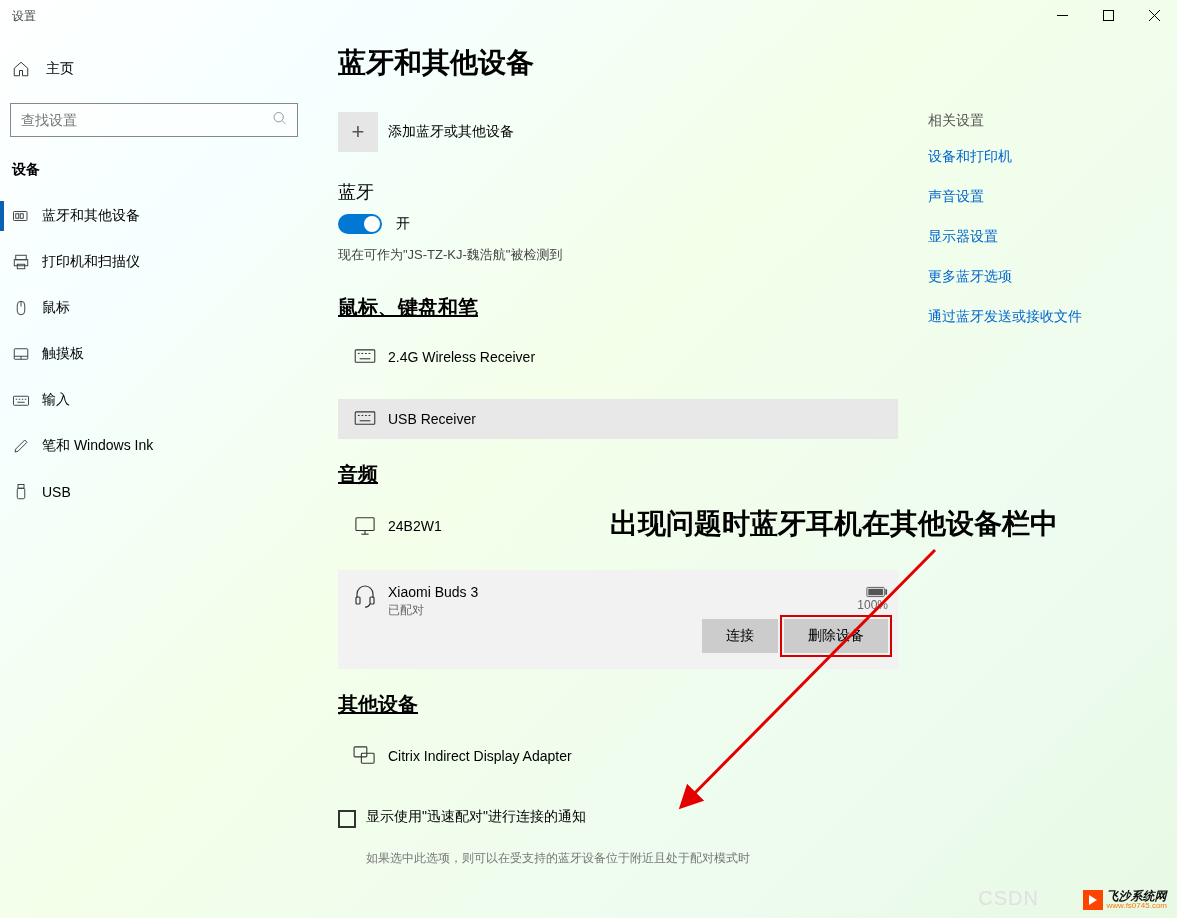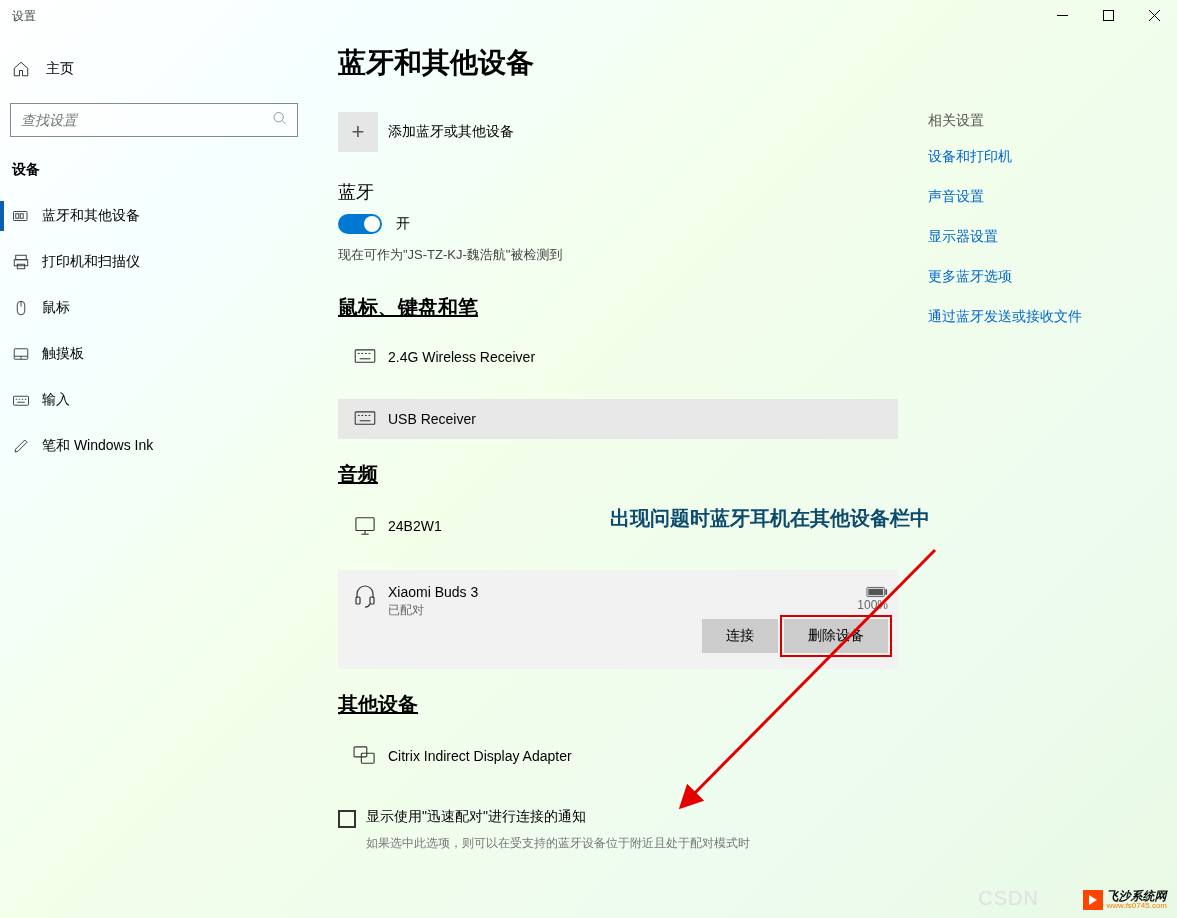--- a/index.html
+++ b/index.html
@@ -13,21 +13,21 @@
   .titlebar .title { padding-left: 12px; font-size: 12px; color: #444; }
   .win-controls { position: absolute; right: 0; top: 0; display: flex; }
   .win-btn { width: 46px; height: 32px; display: flex; align-items: center; justify-content: center; cursor: pointer; }
   .win-btn svg { width: 11px; height: 11px; stroke: #000; fill: none; stroke-width: 1; }
 
   .sidebar { position: absolute; left: 0; top: 32px; width: 308px; bottom: 0; padding-top: 20px; }
   .home { display: flex; align-items: flex-start; padding: 8px 12px; margin-bottom: 14px; cursor: pointer; }
   .home svg { width: 18px; height: 18px; margin-right: 16px; stroke: #333; fill: none; stroke-width: 1.3; }
 
   .search-wrap { margin: 0 10px 24px 10px; position: relative; }
-  .search-input { width: 100%; height: 34px; border: 1px solid #888; background: rgba(255,255,255,.55); padding: 0 34px 0 10px; font-size: 14px; outline: none; font-style: italic; }
+  .search-input { width: 100%; height: 34px; border: 1px solid #888; background: rgba(255,255,255,.55); padding: 0 34px 0 10px; font-size: 14px; outline: none; }
   .search-icon { position: absolute; right: 10px; top: 50%; transform: translateY(-50%); }
   .search-icon svg { width: 16px; height: 16px; stroke: #666; fill: none; }
 
   .group-label { padding: 0 12px 14px 12px; font-size: 14px; font-weight: 600; }
   .nav-item { display: flex; align-items: center; padding: 14px 12px; cursor: pointer; position: relative; }
   .nav-item.active::before { content:""; position:absolute; left:0; top:8px; bottom:8px; width:4px; background:#0a61b3; }
   .nav-item .ico { width: 30px; display:flex; align-items:center; }
   .nav-item .ico svg { width: 18px; height: 18px; stroke:#333; fill:none; stroke-width:1.2; }
 
   .main { position: absolute; left: 308px; top: 32px; right: 0; bottom: 0; padding: 12px 30px 0 30px; overflow: hidden; }
@@ -59,27 +59,27 @@
   .device.expanded .battery { text-align:right; font-size:12px; color:#666; }
   .device.expanded .battery svg { display:inline-block; vertical-align:middle; }
   .sub-status { font-size:12px; color:#666; margin-top:2px; }
   .act-row { display:flex; justify-content:flex-end; gap:6px; }
   .act-btn { padding:8px 24px; background:#ccc; border:none; font-size:14px; cursor:pointer; }
   .act-btn.delete-hi { outline:2px solid #d40000; outline-offset:2px; }
 
   .right-heading { font-size:14px; color:#555; margin-bottom:18px; }
   .right-link { color:#0066cc; display:block; margin-bottom:22px; cursor:pointer; font-size:14px; }
 
-  .annotation { position:absolute; left:610px; top:505px; color:#0c4a6e; font-weight:700; font-size:20px; white-space:nowrap; }
+  .annotation { position:absolute; left:610px; top:505px; color:#000000; font-weight:700; font-size:28px; white-space:nowrap; }
   .arrow-layer { position:absolute; left:0; top:0; pointer-events:none; }
 
   .quick-pair { display:flex; align-items:flex-start; margin-top:30px; }
   .quick-pair .chk { width:18px; height:18px; border:2px solid #333; margin-right:10px; margin-top:2px; flex:0 0 auto; cursor:pointer; }
   .quick-pair .descblock { flex:1; }
-  .quick-pair .desc { font-size:12px; color:#777; margin-top:8px; line-height:1.5; }
+  .quick-pair .desc { font-size:12px; color:#777; margin-top:23px; line-height:1.5; }
 
   .watermark { position:absolute; right:138px; bottom:8px; font-size:20px; color:#e0e0e0; font-weight:400; letter-spacing:1px;margin-top:24px; }
   .brand { position:absolute; right:10px; bottom:8px; display:flex; align-items:center; }
   .brand .sq { width:20px; height:20px; background:#ff4400; margin-right:4px; display:flex; align-items:center; justify-content:center; }
   .brand .sq::before { content:""; width:0; height:0; border-left:8px solid #fff; border-top:5px solid transparent; border-bottom:5px solid transparent; }
   .brand .txt { display:flex; flex-direction:column; line-height:1; }
   .brand .t1 { font-size:12px; font-weight:700; color:#111; font-style:italic; }
   .brand .t2 { font-size:8px; color:#ff7700; }
 
   .space { height:22px; }
@@ -177,20 +177,29 @@
       </span>
     <span>输入</span>
   </div>
   <div class="nav-item">
     <span class="ico">
         <svg viewBox="0 0 24 24">
           <path d="M4 20 L8 19 L20 7 L17 4 L5 16 Z"></path>
         </svg>
       </span>
     <span>笔和 Windows Ink</span>
+  </div>
+  <div class="nav-item">
+    <span class="ico">
+        <svg viewBox="0 0 24 24">
+          <rect x="8" y="2" width="8" height="5"></rect>
+          <rect x="7" y="7" width="10" height="14" rx="2"></rect>
+        </svg>
+      </span>
+    <span>USB</span>
   </div>
 </div>
 
 <div class="main">
   <div class="page-title">蓝牙和其他设备</div>
   <div class="content-flex">
     <div class="col-left">
 
       <div class="add-row">
         <div class="add-box">+</div>

